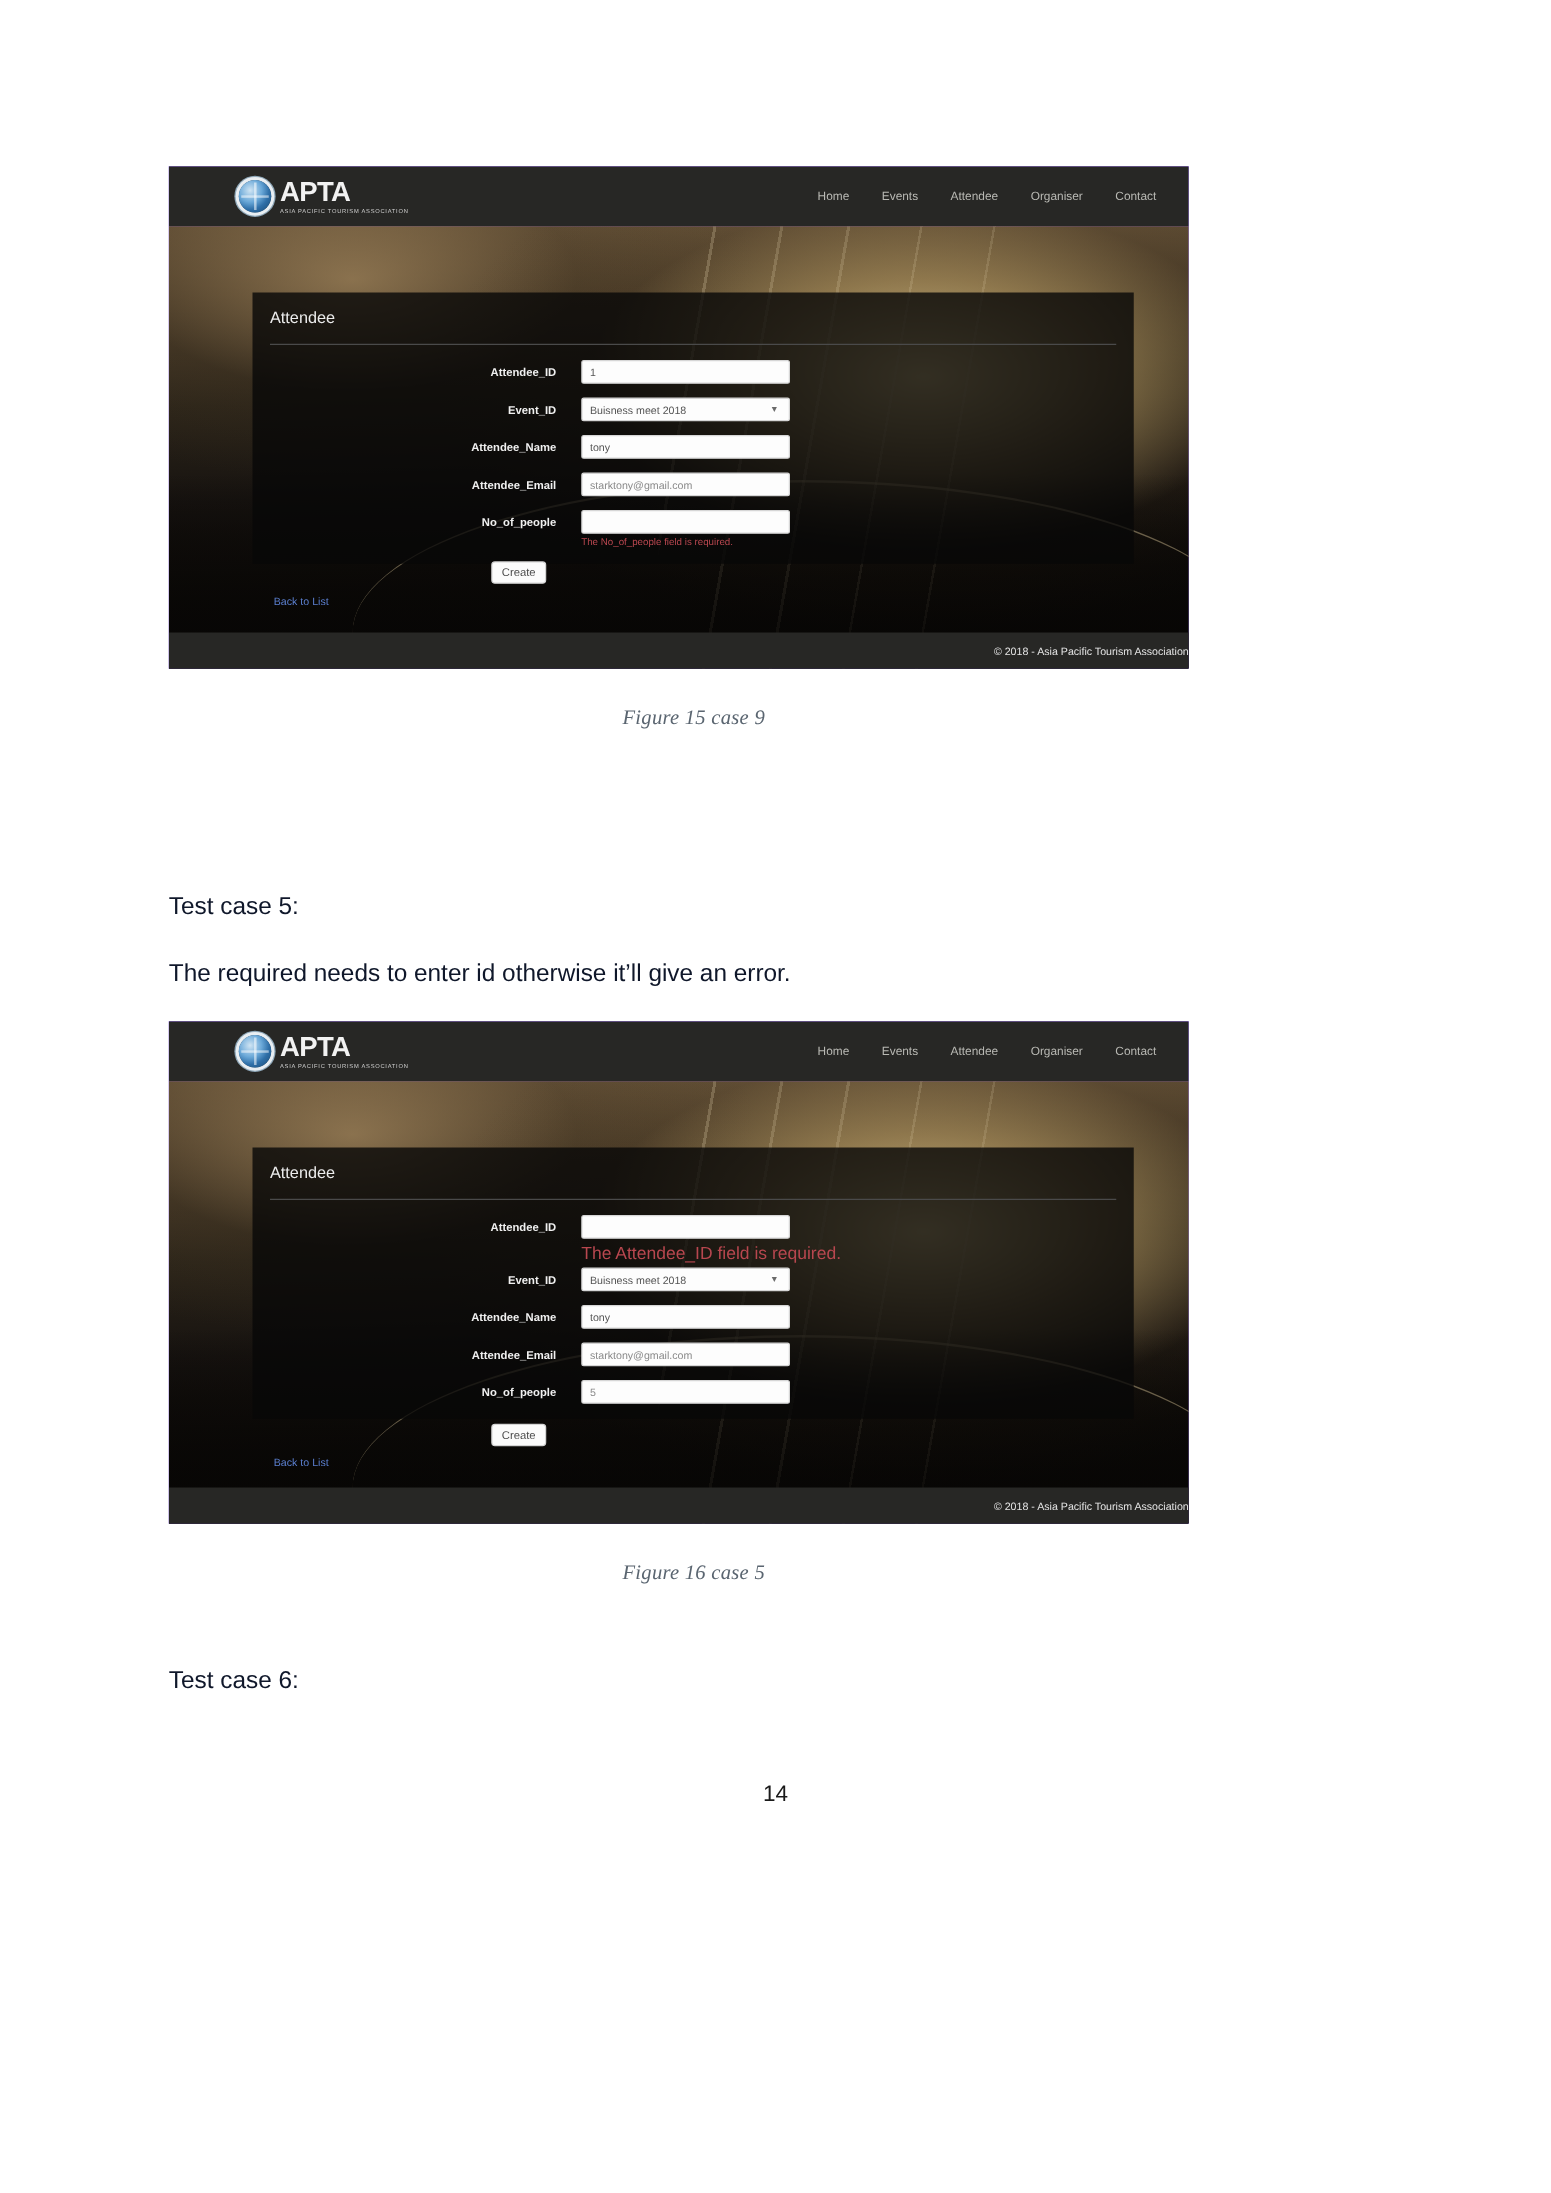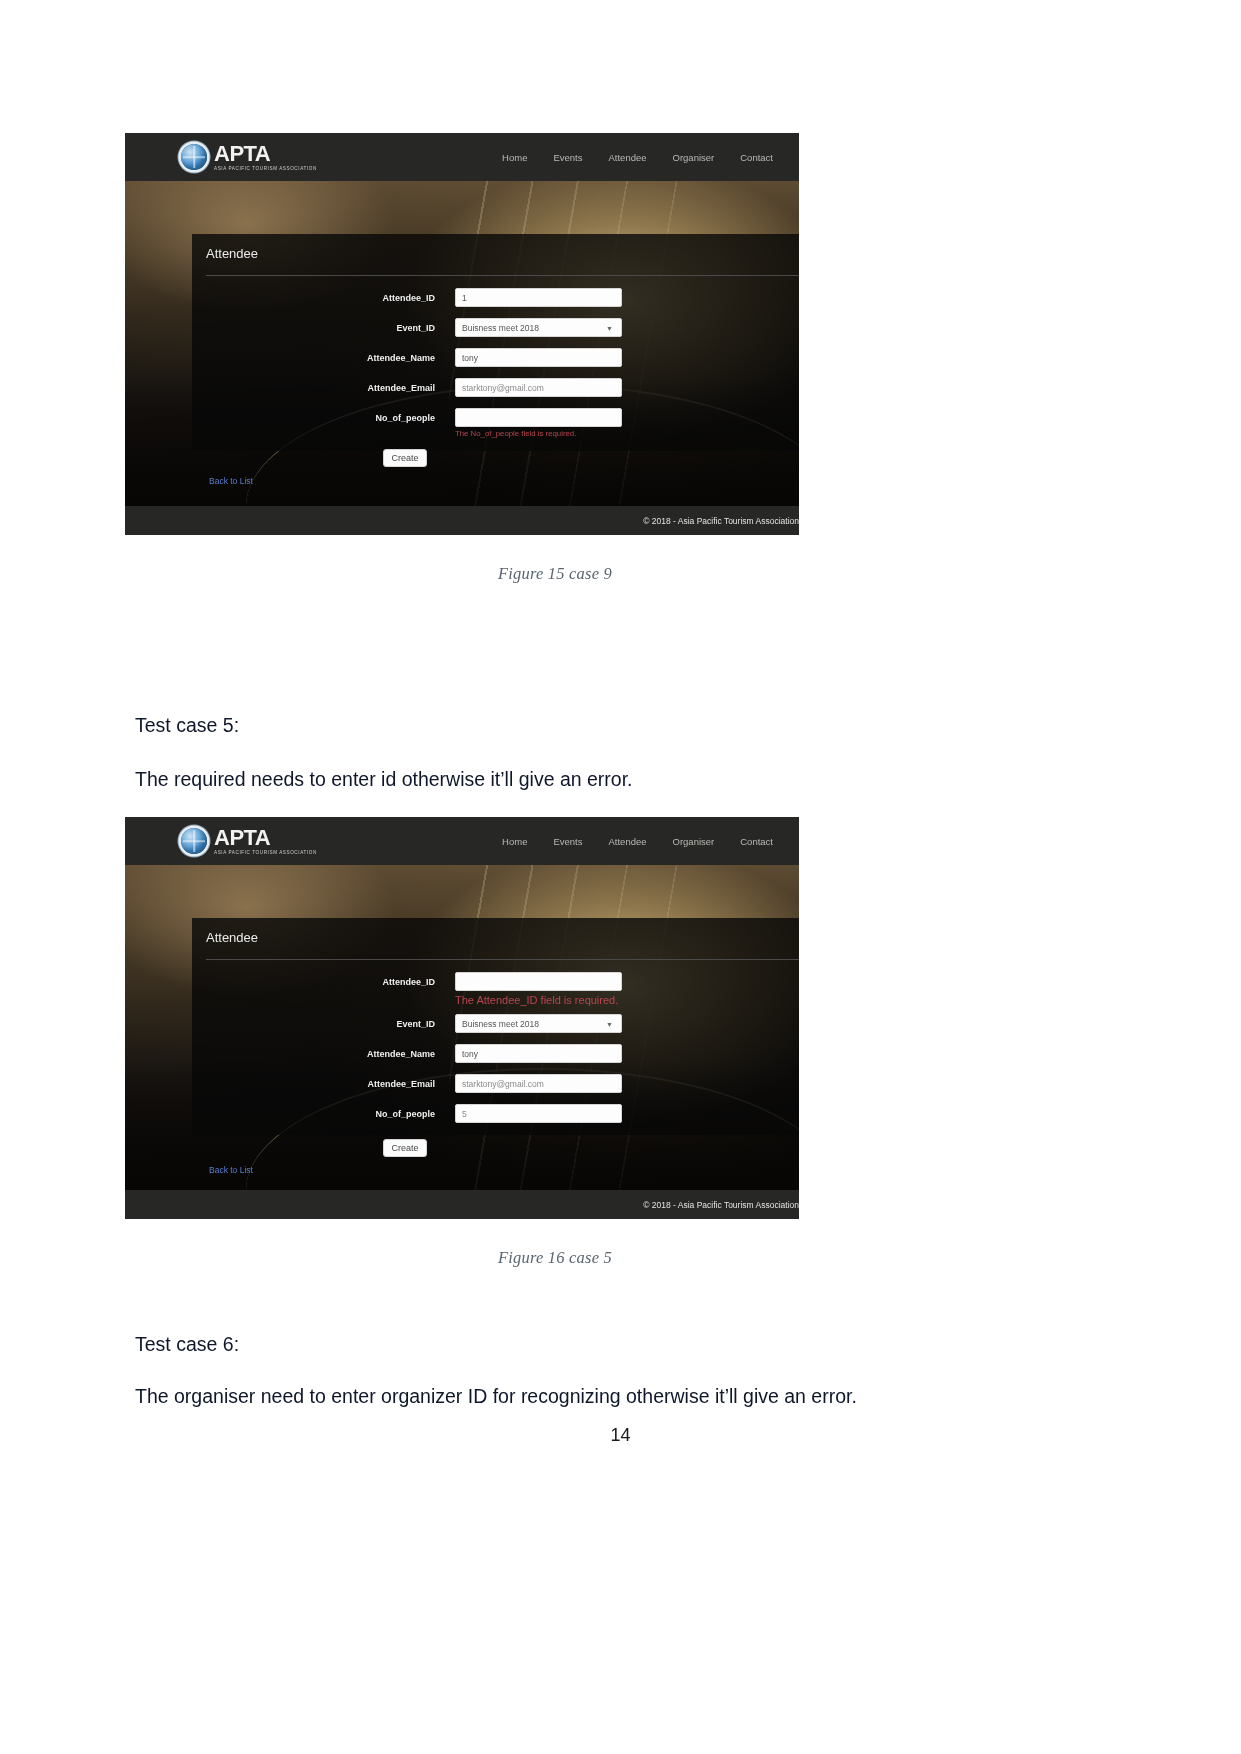--- a/index.html
+++ b/index.html
@@ -51,22 +51,22 @@
     width: 1241px;
     text-align: center;
     font-size: 18px;
     color: #1a1a1a;
     font-family: "Liberation Sans", sans-serif;
   }
 
   
   .shot {
     position: absolute;
-    left: 125px;
-    width: 674px;
+    left: 135px;
+    width: 816px;
     overflow: hidden;
     background: #8b5cf6;
   }
 
   .navbar {
     position: relative;
     height: 100%;
     background: #272725;
     display: flex;
     align-items: center;
@@ -345,21 +345,21 @@
       <div class="hero-arc"></div>
 
       <div class="panel" style="left:67px; top:53px; width:705px; height:217px;">
         <div class="panel-title" style="position:absolute;left:14px;top:12px;font-size:13px;">Attendee</div>
         <div class="panel-rule" style="position:absolute;left:14px;right:14px;top:41px;"></div>
 
         <div class="form-row" style="left:0;top:54px;width:100%;">
           <div class="field-label" style="width:243px;font-size:9px;">Attendee_ID</div>
           <div class="field-input" style="margin-left:20px;width:167px;height:19px;padding:0 6px;font-size:8.5px;"></div>
         </div>
-        <div class="err-msg" style="left:263px;top:76px;font-size:11px;">The Attendee_ID field is required.</div>
+        <div class="err-msg" style="left:263px;top:76px;font-size:14px;">The Attendee_ID field is required.</div>
 
         <div class="form-row" style="left:0;top:96px;width:100%;">
           <div class="field-label" style="width:243px;font-size:9px;">Event_ID</div>
           <div class="field-input field-select" style="margin-left:20px;width:167px;height:19px;padding:0 6px;font-size:8.5px;">
             <span>Buisness meet 2018</span>
             <span class="caret">▼</span>
           </div>
         </div>
 
         <div class="form-row" style="left:0;top:126px;width:100%;">
@@ -384,17 +384,16 @@
 
       <div class="footer-bar" style="height:29px;font-size:8.5px;">
         <span>© 2018 - Asia Pacific Tourism Association</span>
       </div>
     </div>
   </div>
 
   <div class="caption" style="top:1248px;">Figure 16 case 5</div>
 
   <div class="doc-text" style="top:1330px;">Test case 6:</div>
-  <div class="doc-text" style="top:1382px;">The organiser need to enter organizer ID for recognizing otherwise it’ll give an error.</div>
 
   <div class="page-number" style="top:1425px;">14</div>
 
 </div>
 
 </body></html>

